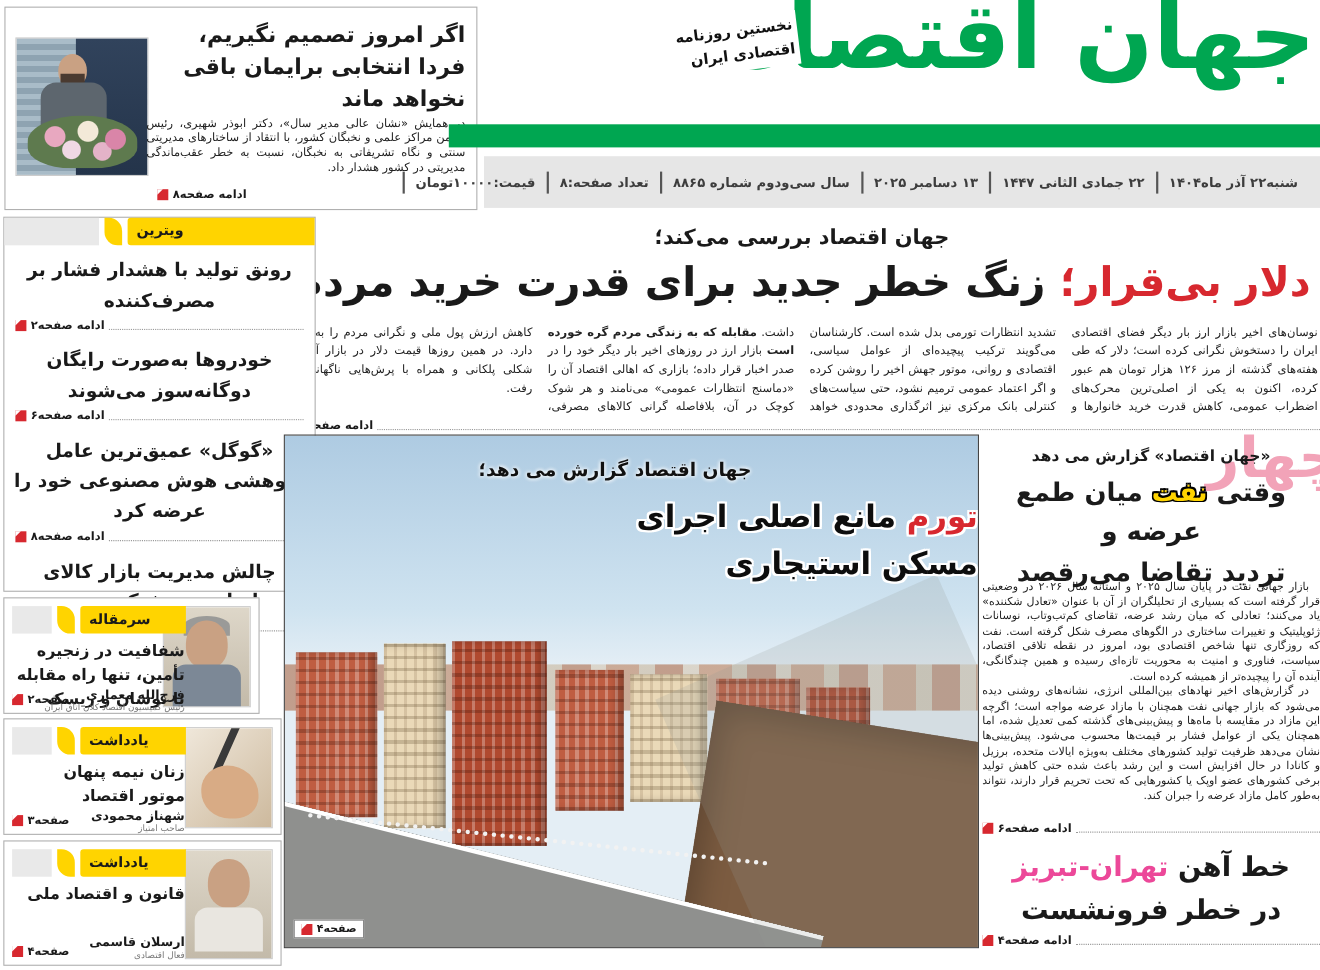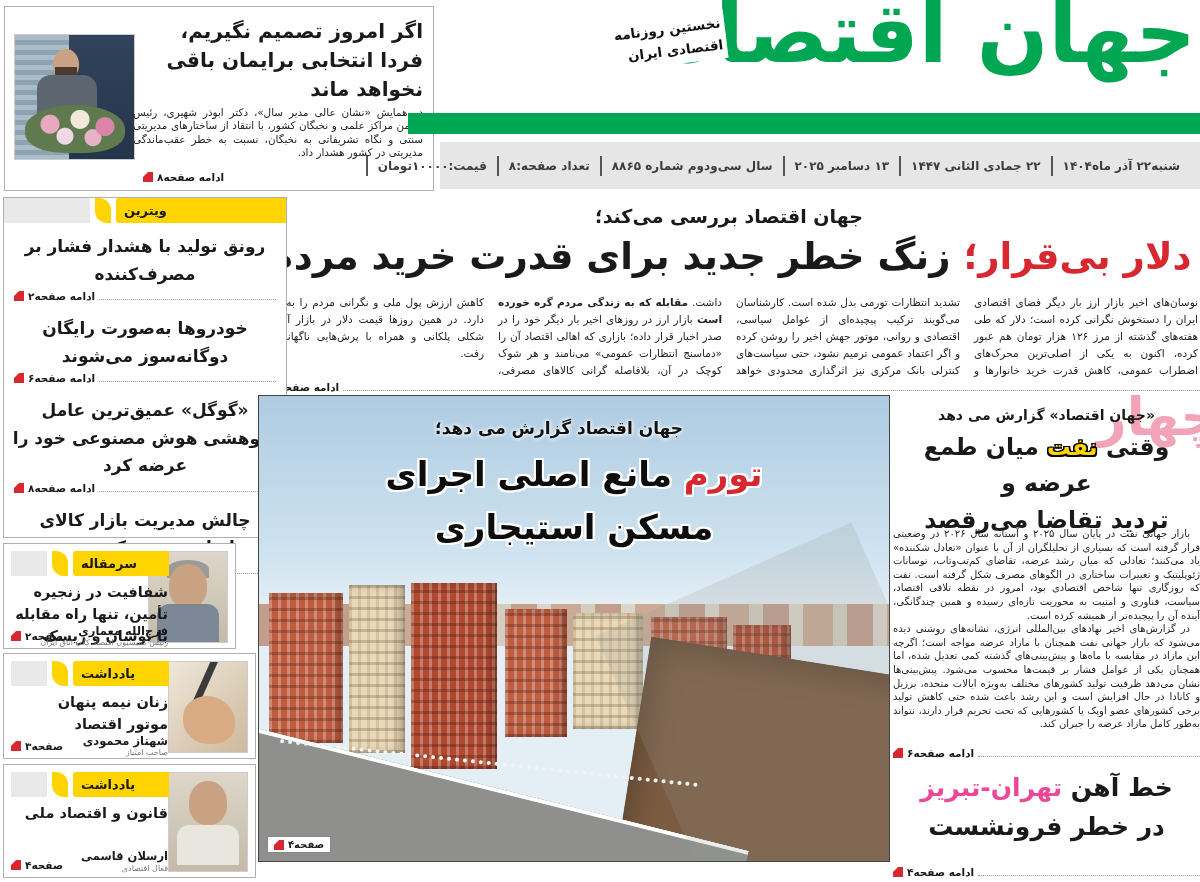--- a/index.html
+++ b/index.html
@@ -80,21 +80,21 @@
   .face-suit{position:absolute;left:8px;top:52px;width:62px;height:40px;border-radius:12px 12px 0 0;background:#7c8896;}
   .suit-white{background:#e9e6e0;}
   .hand-bg{position:absolute;inset:0;background:linear-gradient(135deg,#efe7da,#cdb99d);}
   .pen{position:absolute;left:30px;top:-6px;width:7px;height:64px;background:#3a3a3a;transform:rotate(24deg);border-radius:2px;}
   .fingers{position:absolute;left:14px;top:34px;width:52px;height:48px;border-radius:45% 55% 40% 50%;background:#d8ab85;}
   
   .photo-story{position:absolute;left:258px;top:395px;width:632px;height:467px;border:1px solid #444;
                box-sizing:border-box;overflow:hidden;background:linear-gradient(180deg,#aecbe2 0%,#cfe3f0 34%,#e4eef5 45%);}
   .ps-kicker{position:absolute;top:22px;left:0;right:30px;text-align:center;font-size:17px;font-weight:bold;
              direction:rtl;color:#111;text-shadow:0 0 4px #fff,0 0 4px #fff;}
-  .ps-headline{position:absolute;top:52px;left:0;right:0;text-align:center;font-size:34px;font-weight:bold;
+  .ps-headline{position:absolute;top:52px;left:0;right:0;text-align:right;font-size:28px;font-weight:bold;
                line-height:1.55;direction:rtl;color:#0d0d0d;
                text-shadow:-2px -2px 0 #fff,2px -2px 0 #fff,-2px 2px 0 #fff,2px 2px 0 #fff,
                            -2px 0 0 #fff,2px 0 0 #fff,0 -2px 0 #fff,0 2px 0 #fff;}
   .city{position:absolute;left:0;right:0;top:208px;bottom:0;background:linear-gradient(180deg,#c9cfc9,#b4a document890);}
   .skyline{position:absolute;left:0;right:0;top:0;height:42px;
            background:repeating-linear-gradient(90deg,#b98a72 0 26px,#d8cfc0 26px 40px,#c49a80 40px 70px,#cfc4b2 70px 84px);opacity:.8;}
   .tower{position:absolute;box-shadow:inset -6px 0 8px rgba(0,0,0,.25);}
   .brick{background:repeating-linear-gradient(0deg,rgba(60,20,10,.28) 0 3px,transparent 3px 11px),
                     repeating-linear-gradient(90deg,rgba(255,255,255,.28) 0 3px,transparent 3px 9px),#bf5d41;}
   .brick2{background:repeating-linear-gradient(0deg,rgba(60,20,10,.28) 0 3px,transparent 3px 11px),
@@ -117,21 +117,21 @@
                 line-height:1.55;direction:rtl;z-index:2;}
   .yellow-word{color:#ffd400;text-shadow:-1.5px -1.5px 0 #000,1.5px -1.5px 0 #000,-1.5px 1.5px 0 #000,1.5px 1.5px 0 #000,
                -1.5px 0 0 #000,1.5px 0 0 #000,0 -1.5px 0 #000,0 1.5px 0 #000;}
   .oil-body{position:absolute;top:132px;left:0;right:0;height:218px;direction:rtl;font-size:10px;line-height:13.6px;
             text-align:justify;color:#222;overflow:hidden;}
   .oil-body p{margin:0;text-indent:10px;}
   .oil-cont{position:absolute;left:0;right:0;top:352px;}
   .rail-headline{position:absolute;top:374px;left:0;right:0;text-align:center;font-size:25px;font-weight:bold;
                  line-height:1.55;direction:rtl;}
   .blue{color:#ec4899;}
-  .rail-cont{position:absolute;left:0;right:0;bottom:4px;}
+  .rail-cont{position:absolute;left:0;right:0;bottom:21px;}
 </style>
 </head>
 <body>
 
 <div class="page">
 
   <div class="box tl-article">
     <div class="tl-photo">
       <div class="panel"></div>
       <div class="head"></div>

